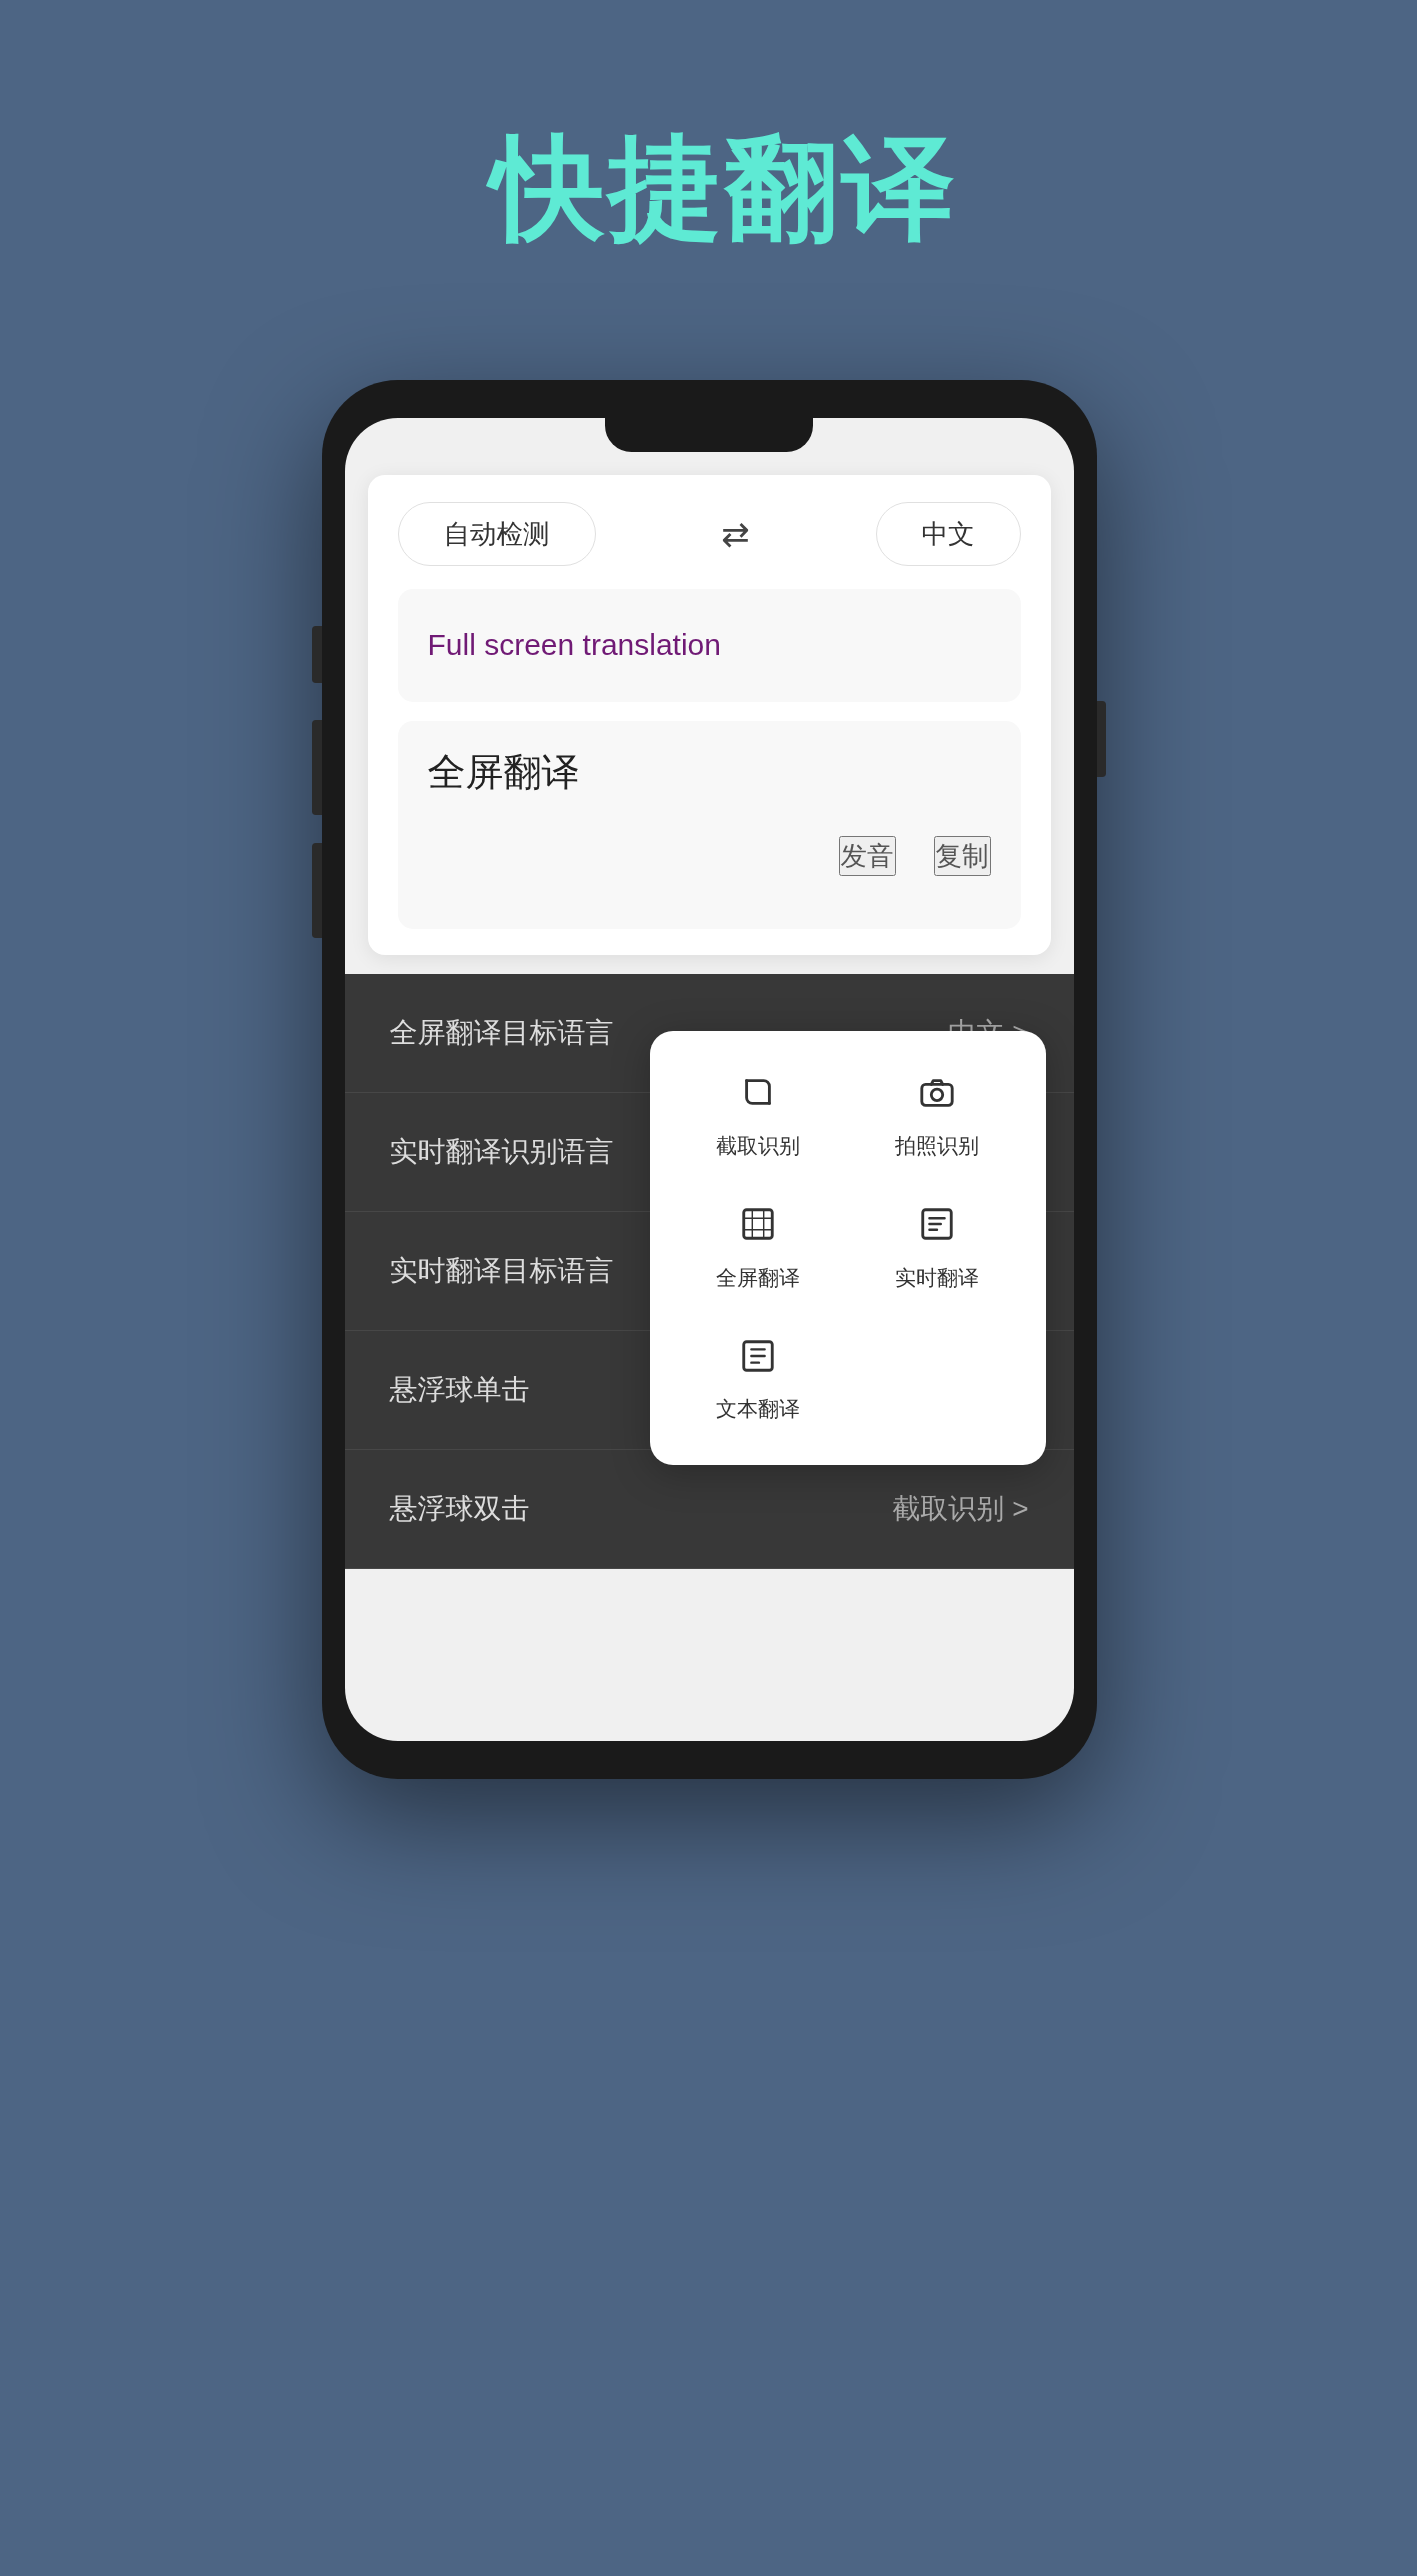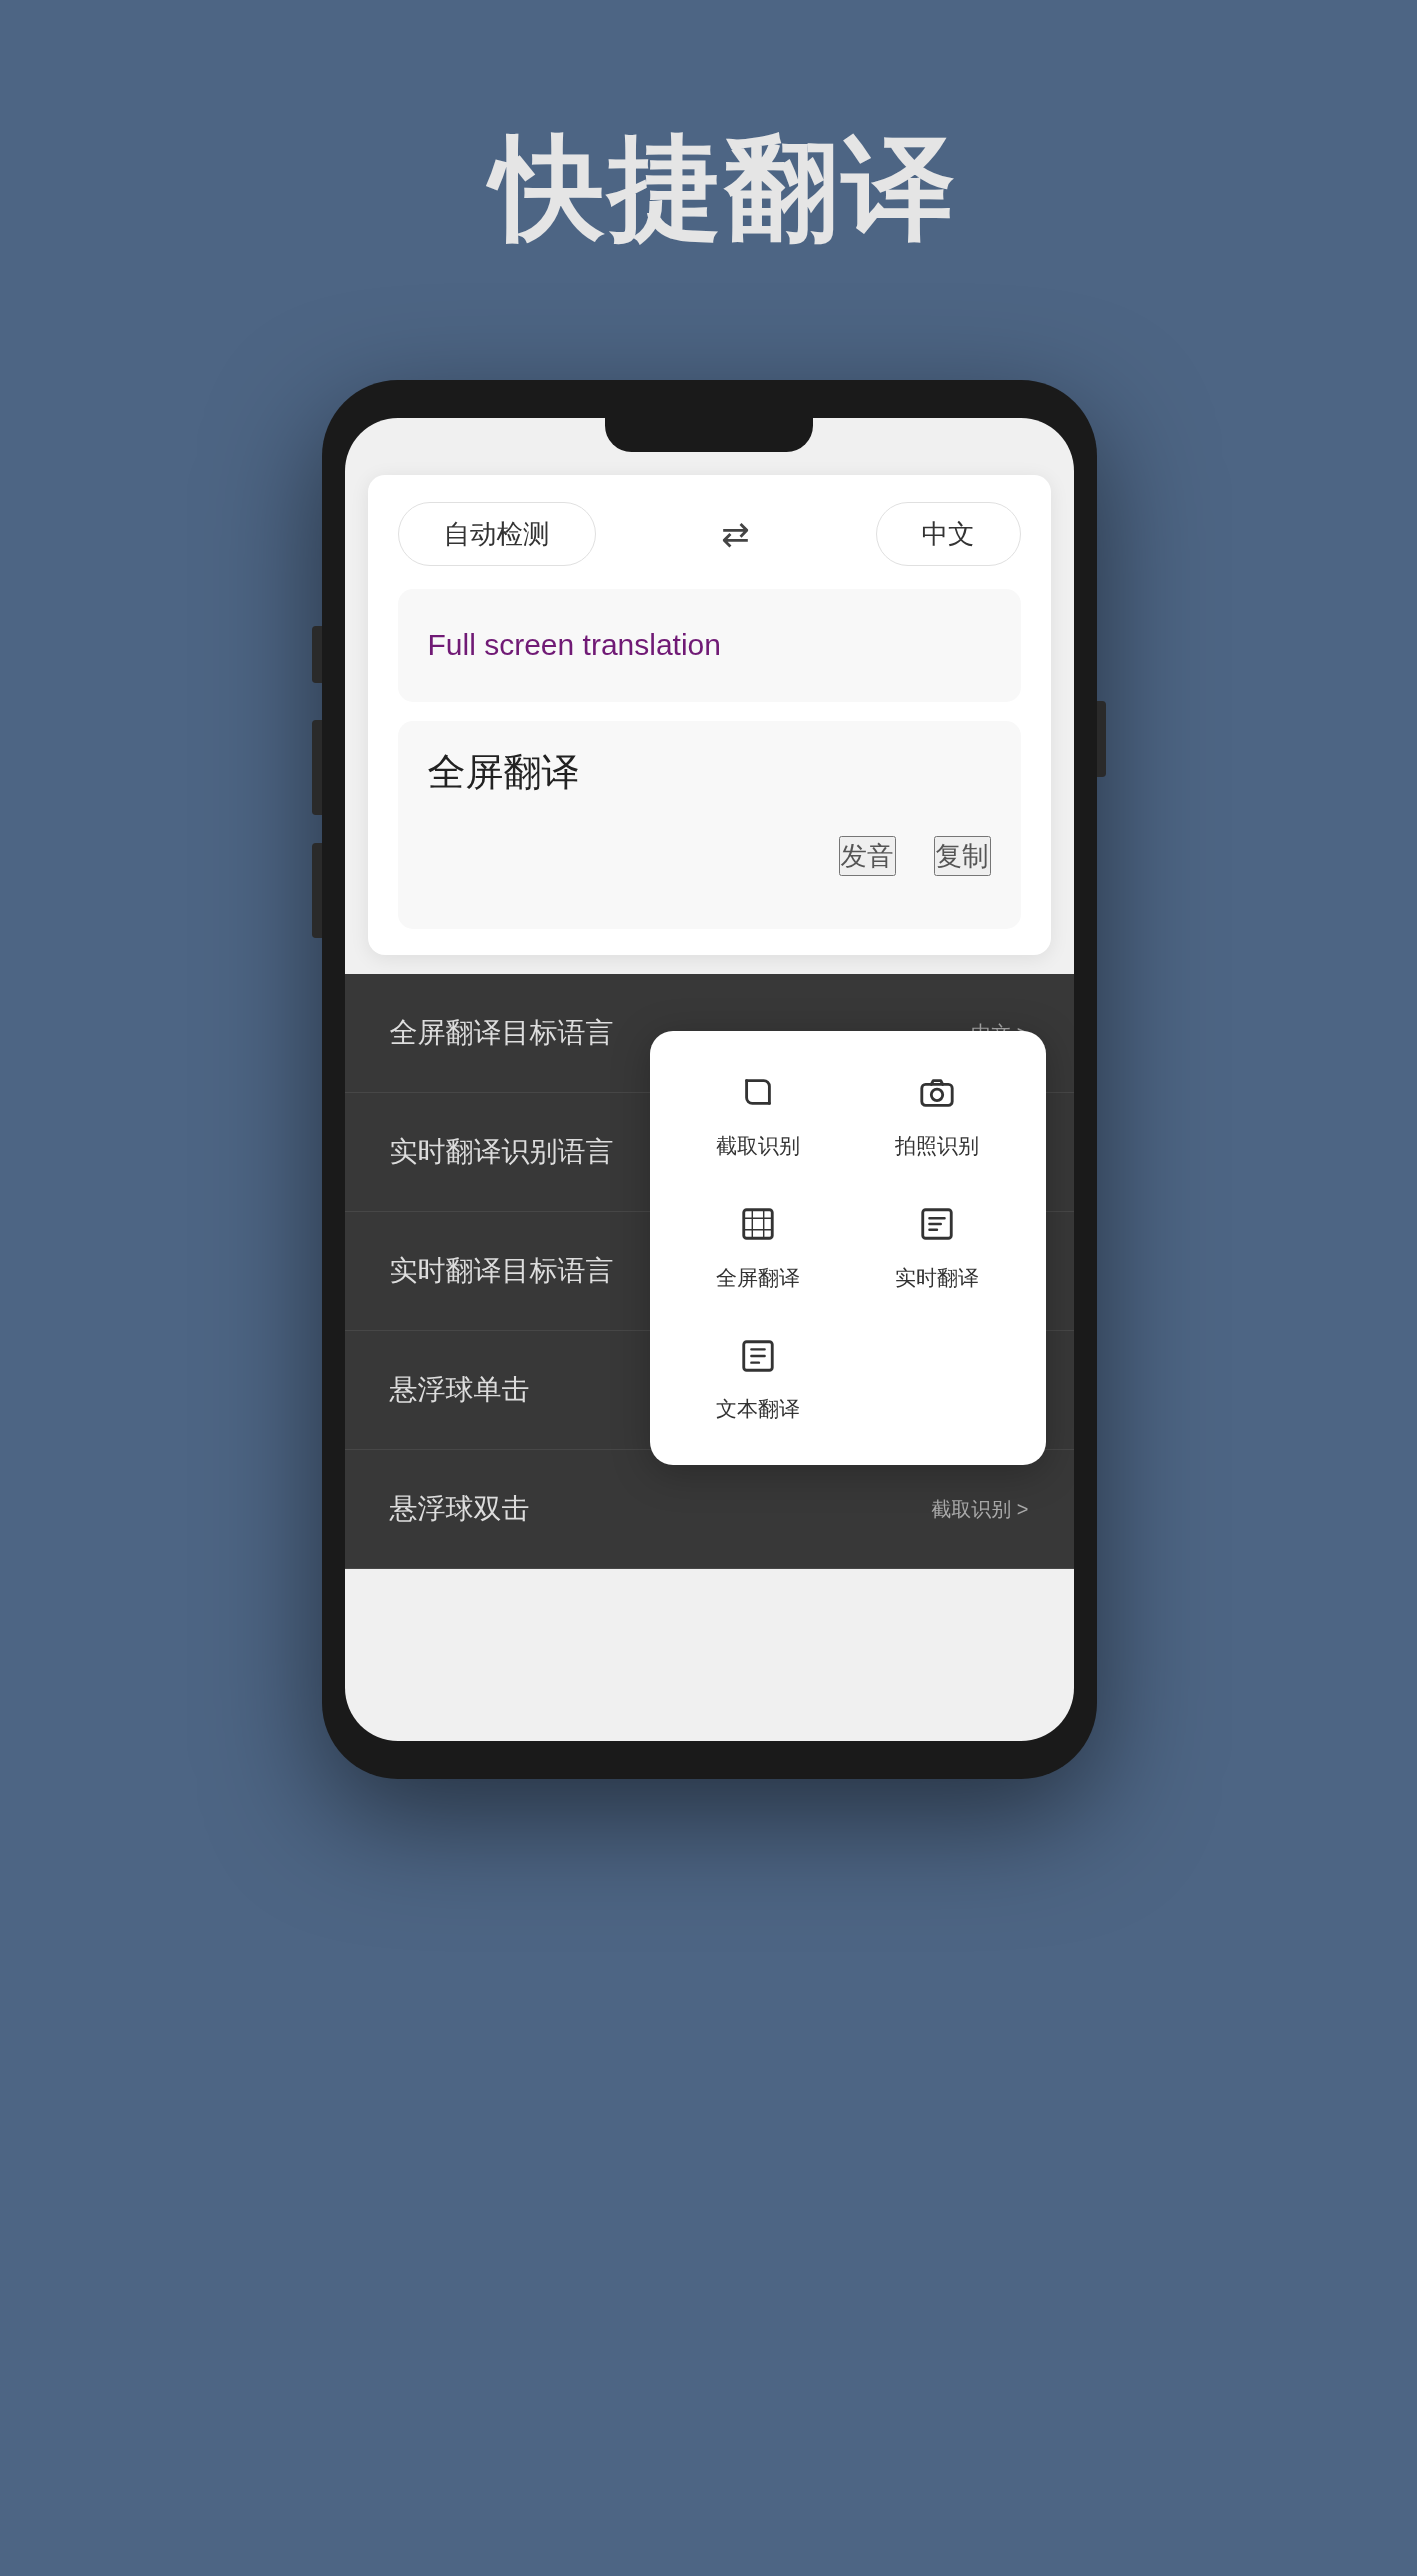--- a/index.html
+++ b/index.html
@@ -9,21 +9,21 @@
       min-height: 2576px;
       background-color: #4d6584;
       font-family: -apple-system, 'PingFang SC', 'Microsoft YaHei', sans-serif;
       display: flex;
       flex-direction: column;
       align-items: center;
       overflow-x: hidden;
     }
 
     .page-title {
-      color: #e5e5e5;
+      color: #5eead4;
       font-size: 113px;
       font-weight: 700;
       margin-top: 113px;
       margin-bottom: 76px;
       letter-spacing: 3.8px;
       margin-left: 32px;
     }
 
     
     .phone-frame {
@@ -189,21 +189,21 @@
       border-bottom: 0.9px solid rgba(255,255,255,0.08);
       gap: 47px;
     }
 
     .settings-label {
       font-size: 28px;
       color: #ddd;
     }
 
     .settings-value {
-      font-size: 20px;
+      font-size: 28px;
       color: #aaa;
     }
 
     
     .quick-popup {
       position: absolute;
       right: 28px;
       background: white;
       border-radius: 23px;
       padding: 23px;

